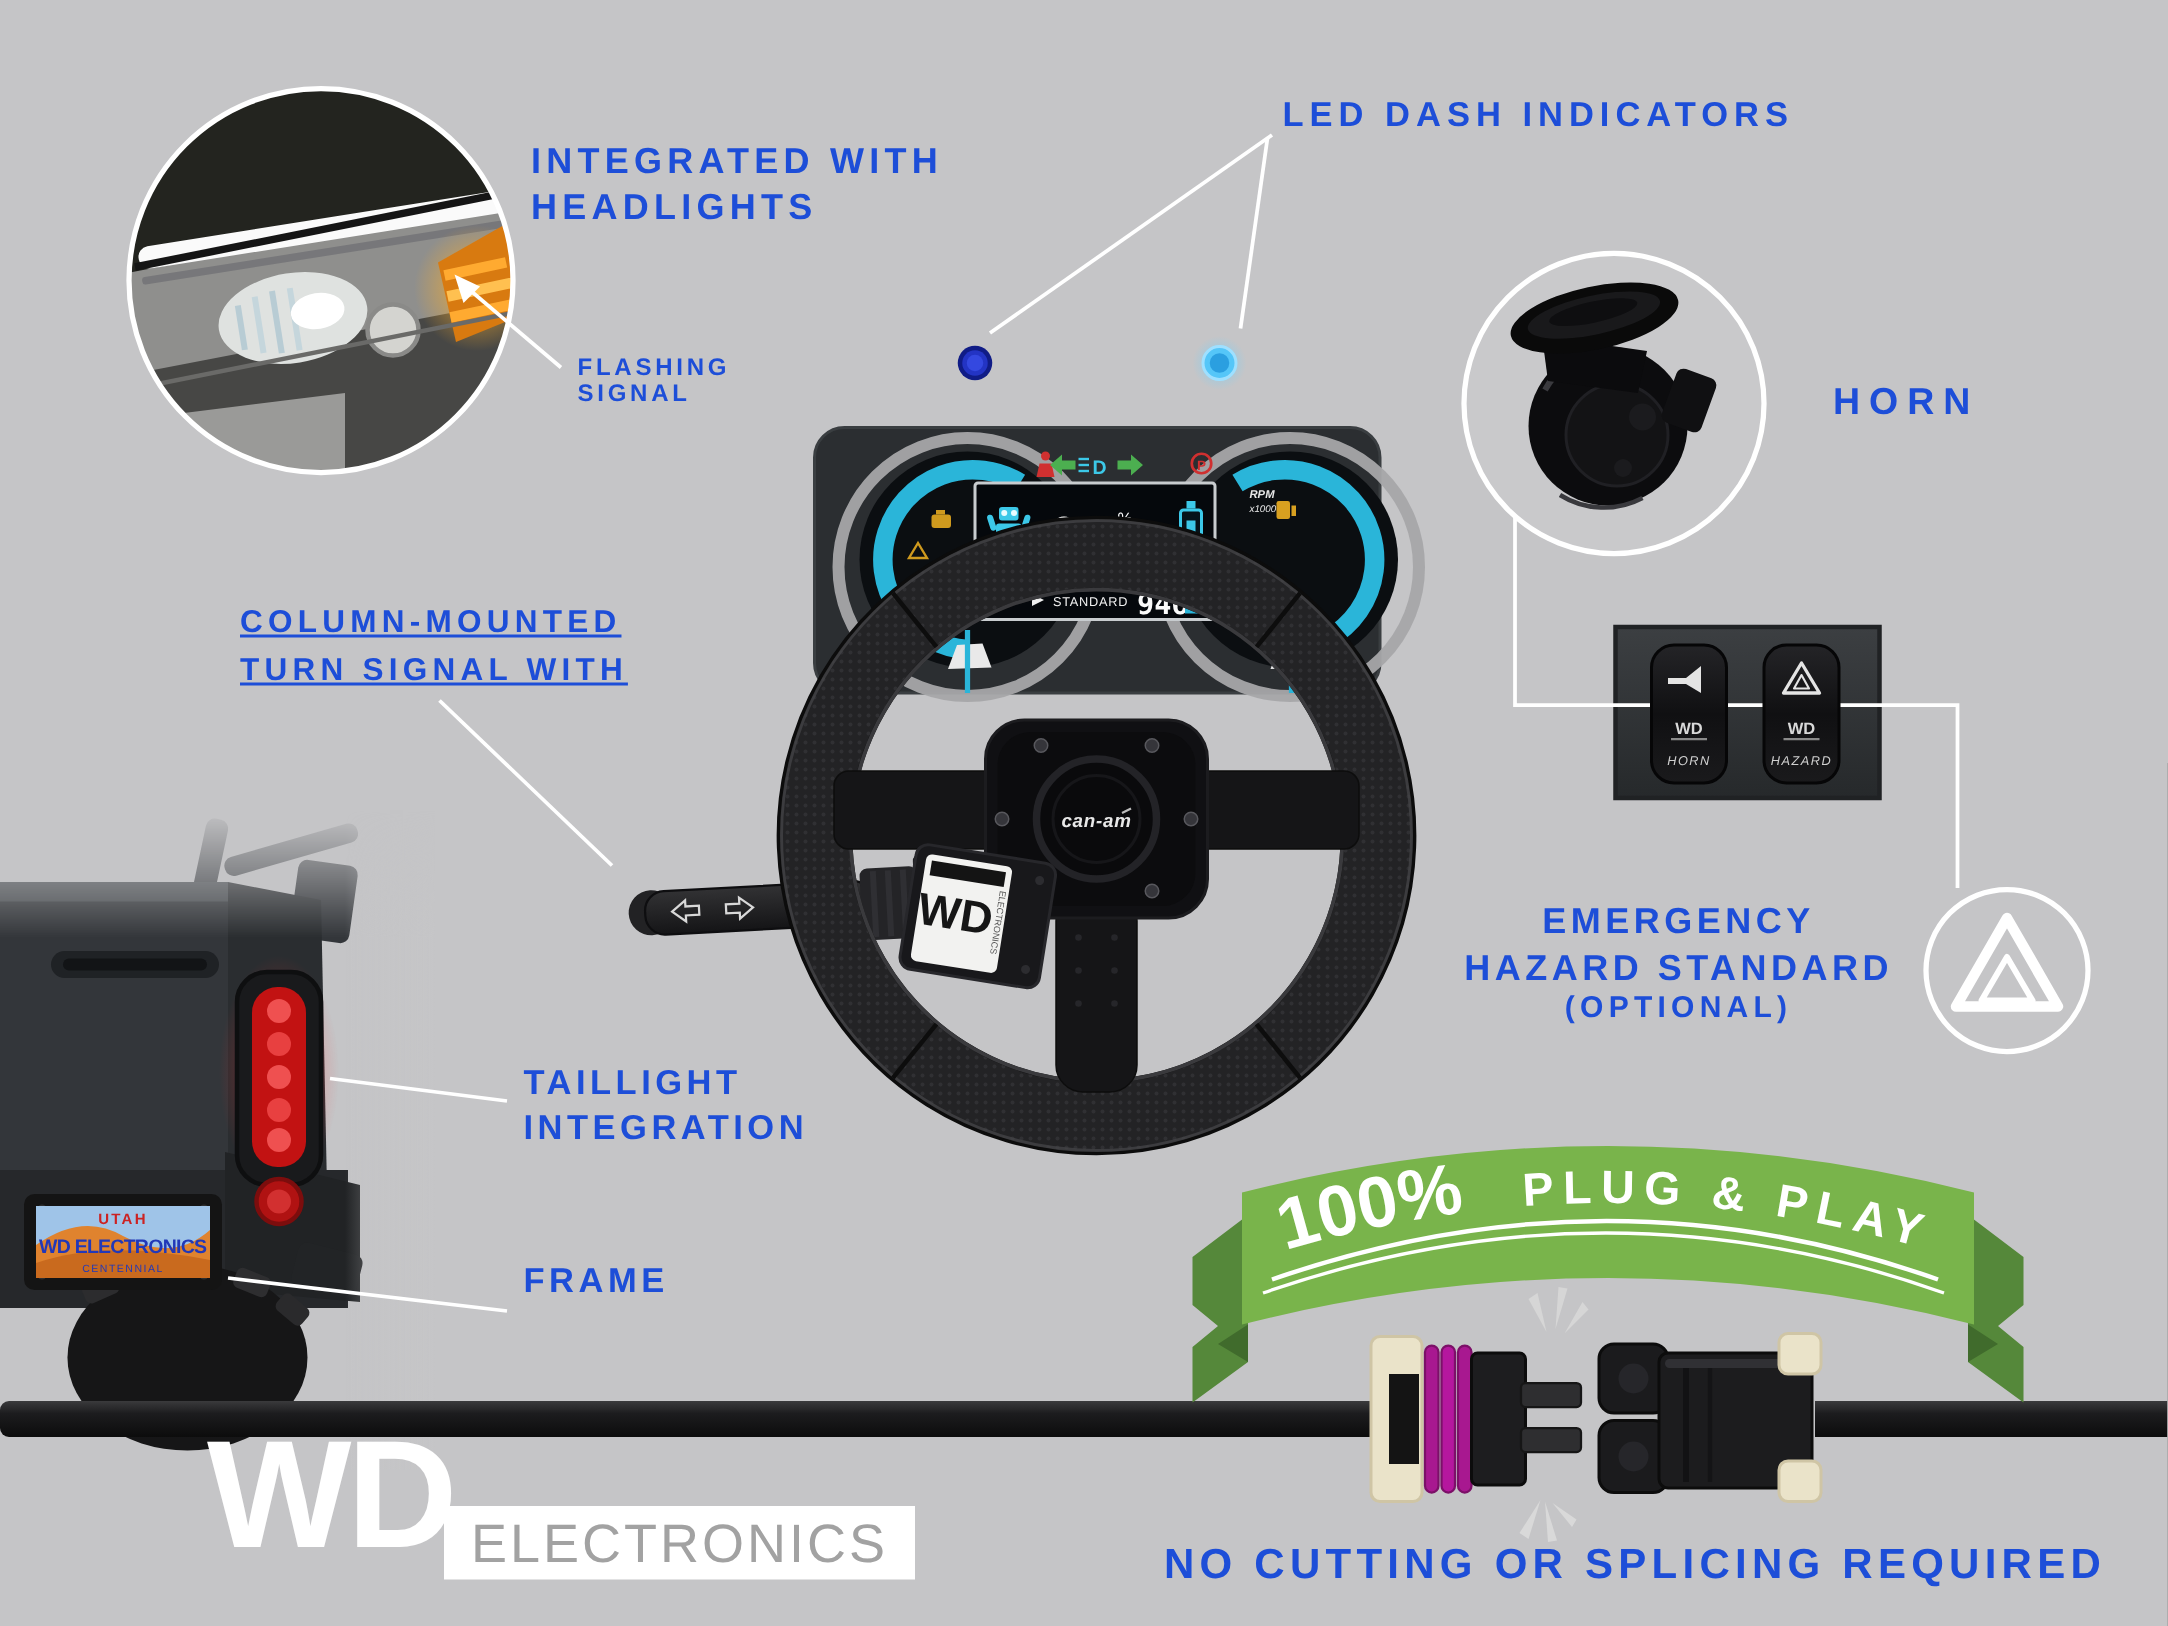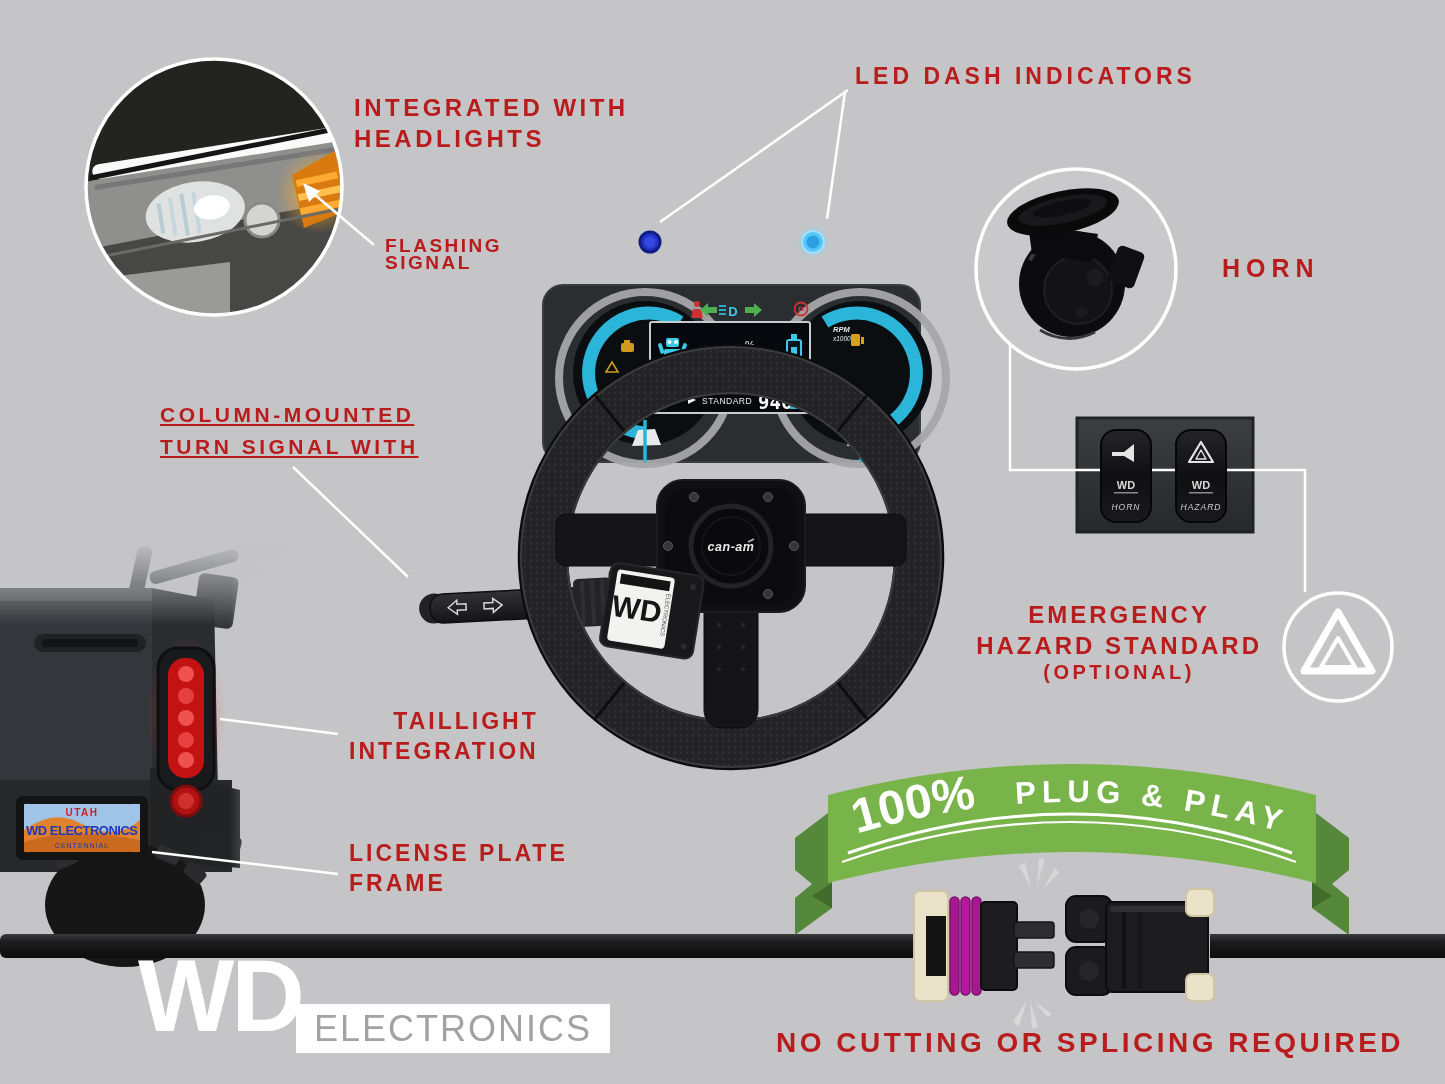--- a/index.html
+++ b/index.html
@@ -1,26 +1,26 @@
 <!DOCTYPE html>
 <html><head>
 <meta charset="utf-8">
 <style>
   html,body{margin:0;padding:0;background:#9a9a9c;}
   #stage{
     position:relative;width:1445px;height:1084px;overflow:hidden;
     background:#c5c5c7;font-family:"Liberation Sans",sans-serif;
   }
   #art{position:absolute;left:0;top:0;}
-  .lbl{position:absolute;color:#b91c1c;font-weight:bold;white-space:nowrap;}
+  .lbl{position:absolute;color:#1d4ed8;font-weight:bold;white-space:nowrap;}
   .lbl-integrated{left:354px;top:92px;font-size:24px;line-height:31px;letter-spacing:3.5px;}
-  .lbl-flashing{left:385px;top:237px;font-size:19px;line-height:17px;letter-spacing:2.5px;}
+  .lbl-flashing{left:385px;top:237px;font-size:16px;line-height:17px;letter-spacing:2.5px;}
   .lbl-led{left:855px;top:63px;font-size:23px;letter-spacing:4px;}
   .lbl-column{left:160px;top:399px;font-size:21px;line-height:32px;letter-spacing:3.5px;text-decoration:underline;}
-  .lbl-taillight{left:349px;top:706px;font-size:23px;line-height:30px;letter-spacing:3px;text-align:right;}
+  .lbl-taillight{left:349px;top:706px;font-size:23px;line-height:30px;letter-spacing:3px;}
   .lbl-license{left:349px;top:838px;font-size:23px;line-height:30px;letter-spacing:3px;}
   .lbl-horn{left:1222px;top:254px;font-size:25px;letter-spacing:6px;}
   .lbl-hazard{right:183px;top:599px;text-align:center;font-size:24px;line-height:31px;letter-spacing:3px;}
   .lbl-hazard .opt{font-size:20px;letter-spacing:3.5px;line-height:22px;}
   .lbl-nocut{left:745px;top:1027px;width:690px;text-align:center;font-size:28px;letter-spacing:3.5px;}
   .logo-wd{position:absolute;left:138px;top:946px;color:#fff;font-weight:bold;
     font-size:102px;letter-spacing:-3px;line-height:100px;}
   .logo-band{position:absolute;left:296px;top:1004px;width:314px;height:49px;background:#ffffff;}
   .logo-band span{display:block;text-align:center;line-height:49px;font-size:36px;
     color:#a2a2a2;letter-spacing:2px;font-weight:400;}
@@ -441,21 +441,20 @@
   <div>COLUMN-MOUNTED</div>
   <div>TURN SIGNAL WITH</div>
 </div>
 
 <div class="lbl lbl-taillight">
   <div>TAILLIGHT</div>
   <div>INTEGRATION</div>
 </div>
 
 <div class="lbl lbl-license">
-  <div>LICENSE PLATE</div>
   <div>FRAME</div>
 </div>
 
 <div class="lbl lbl-horn">HORN</div>
 
 <div class="lbl lbl-hazard">
   <div>EMERGENCY</div>
   <div>HAZARD STANDARD</div>
   <div class="opt">(OPTIONAL)</div>
 </div>

